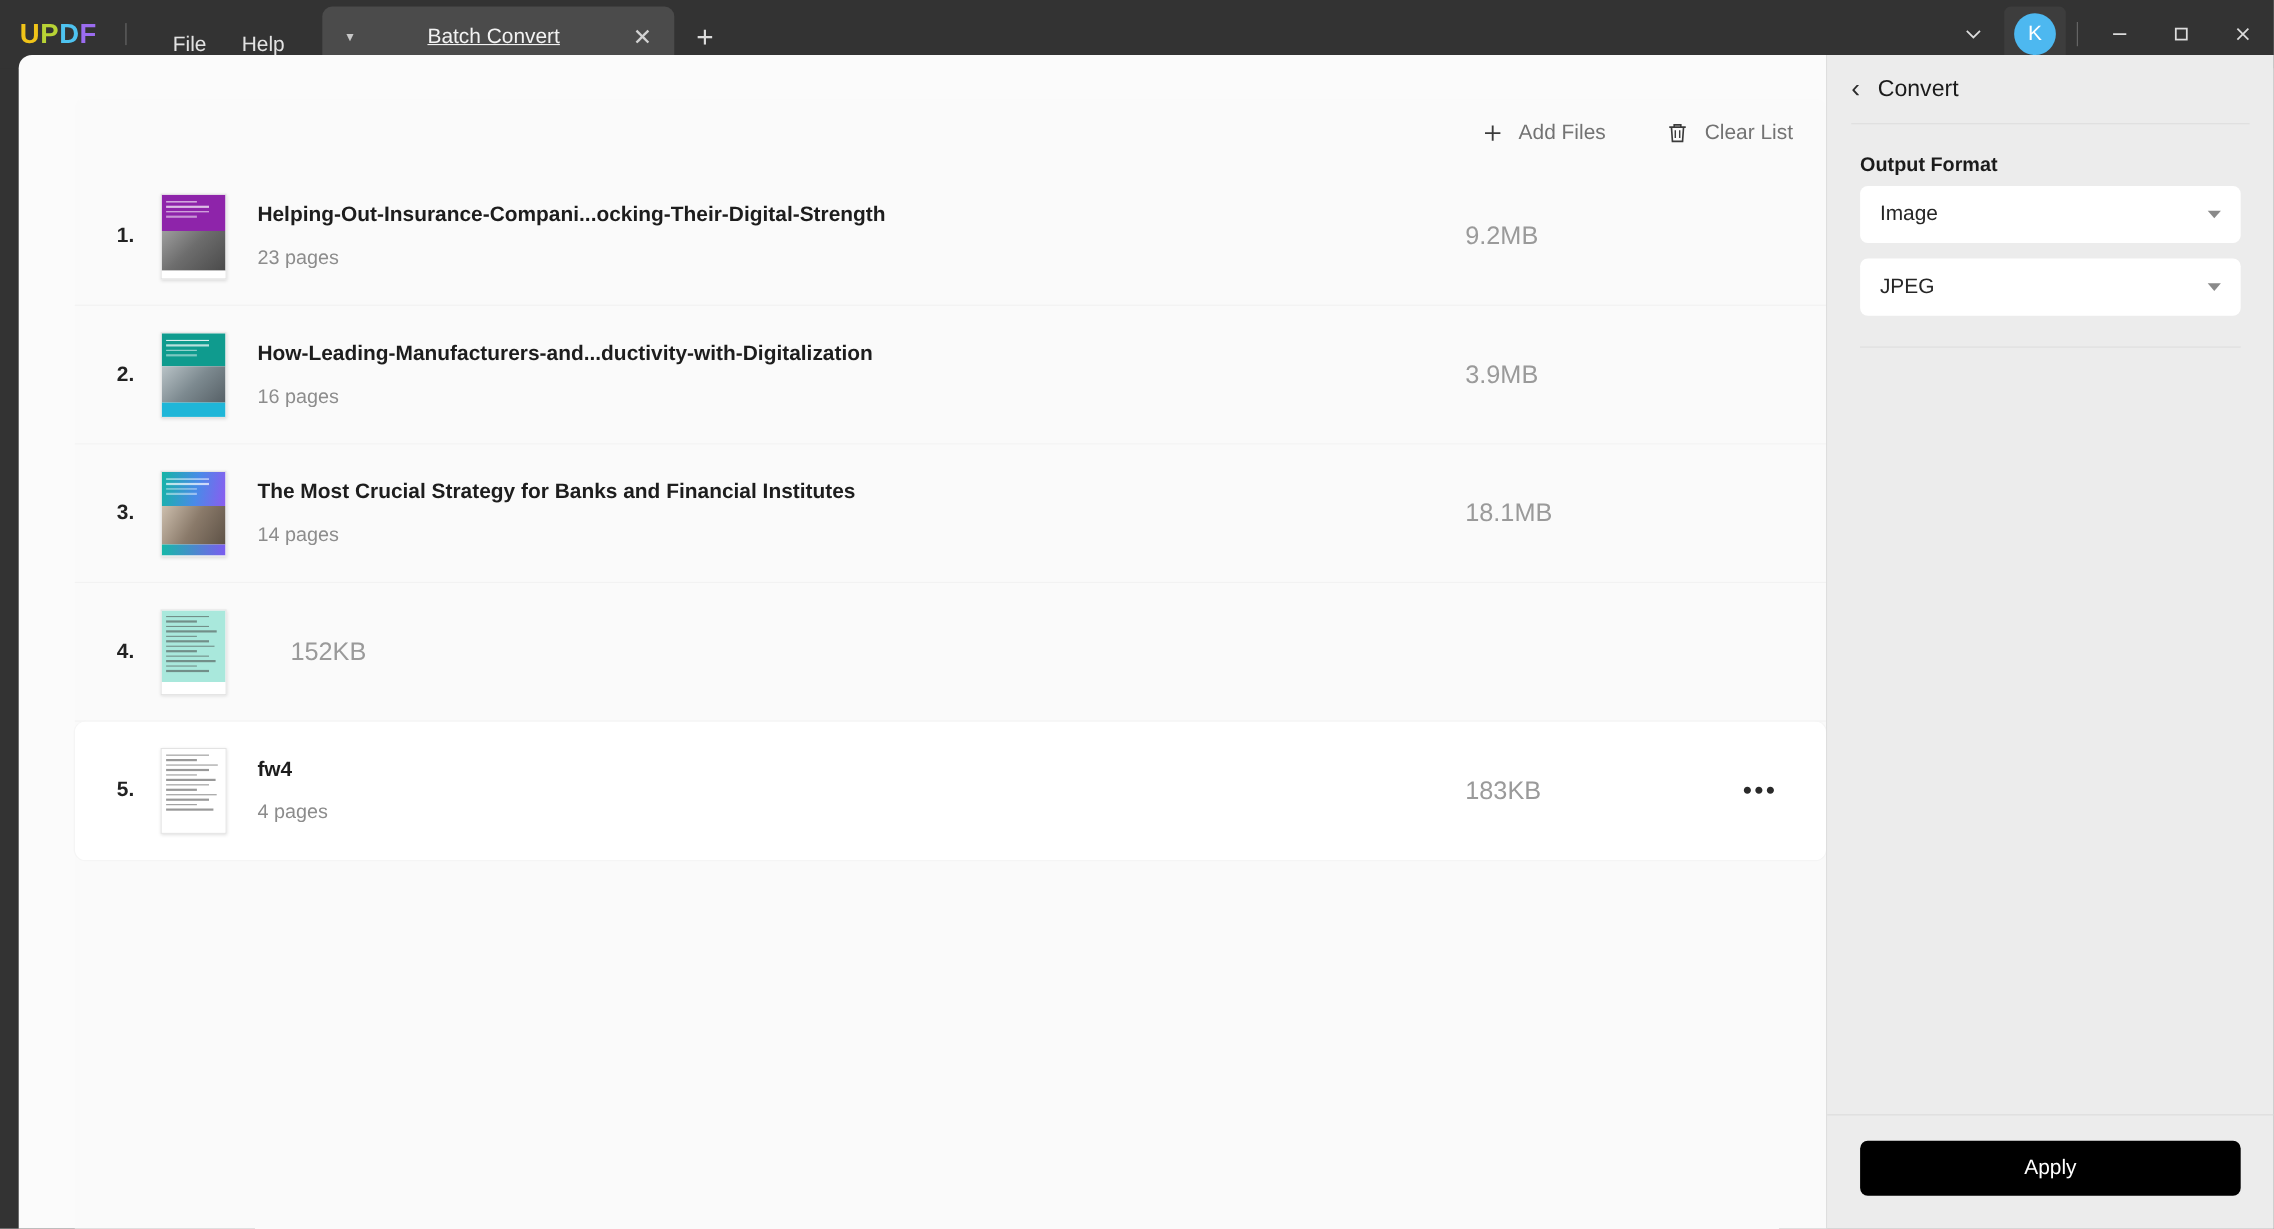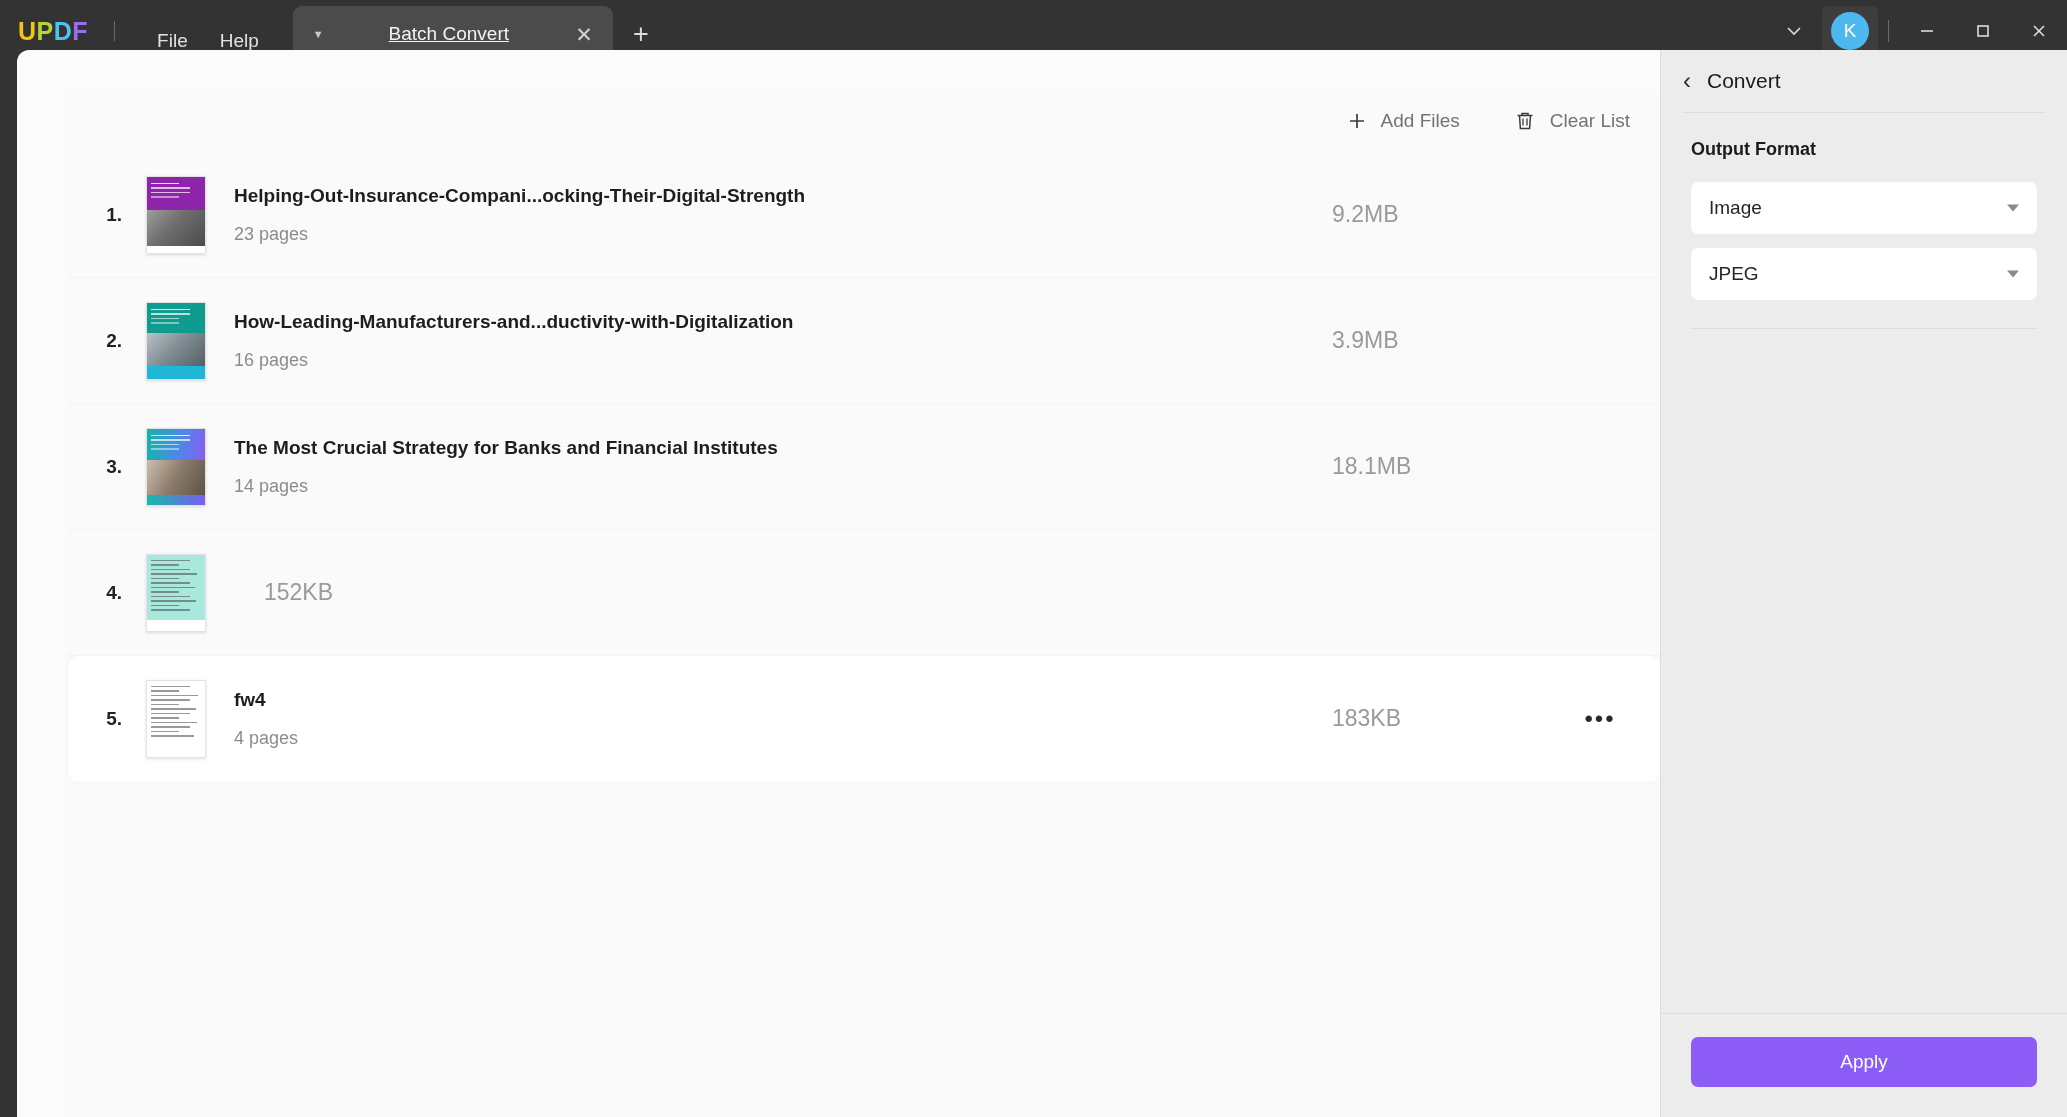--- a/index.html
+++ b/index.html
@@ -206,21 +206,21 @@
     height: 62px; padding: 0 0 0 22px;
     gap: 16px;
   }
   #panel-back { font-size: 24px; color: #2b2b2b; cursor: pointer; line-height: 1; }
   #panel-title { font-size: 21px; font-weight: normal; color: #1b1b1b; }
   #panel-divider { height: 1px; background: #dcdcdc; margin: 0 22px; }
 
   #panel-body { padding: 26px 30px 0 30px; }
   #output-format-label {
     font-size: 18px; font-weight: bold; color: #1b1b1b;
-    margin-bottom: 22px;
+    margin-bottom: 9px;
   }
 
   .select {
     position: relative;
     height: 52px; background: #ffffff;
     border-radius: 7px;
     display: flex; align-items: center;
     padding: 0 18px;
     font-size: 19px; color: #262626;
     margin-bottom: 14px;
@@ -482,14 +482,14 @@
 
     <div class="select">
       <span>JPEG</span>
       <span class="select-caret"></span>
     </div>
   </div>
 
   <div id="panel-rule"></div>
 
   <div id="apply-sep"></div>
-  <div id="apply-btn" style="background: #8b5cf6;">Apply</div>
+  <div id="apply-btn" style="background: #000000;">Apply</div>
 </div>
 
 </body></html>

